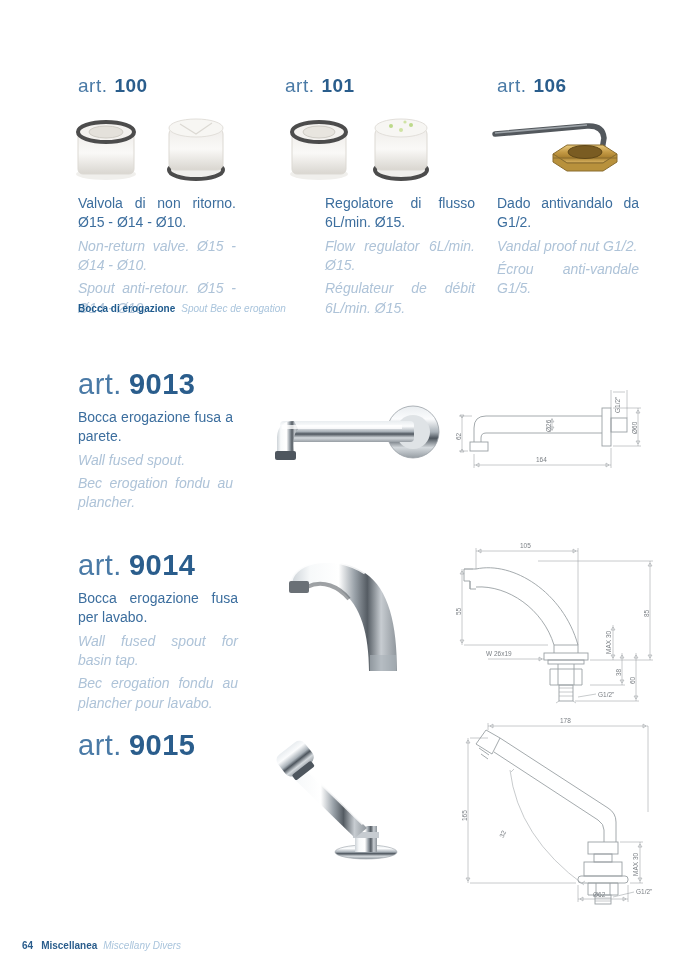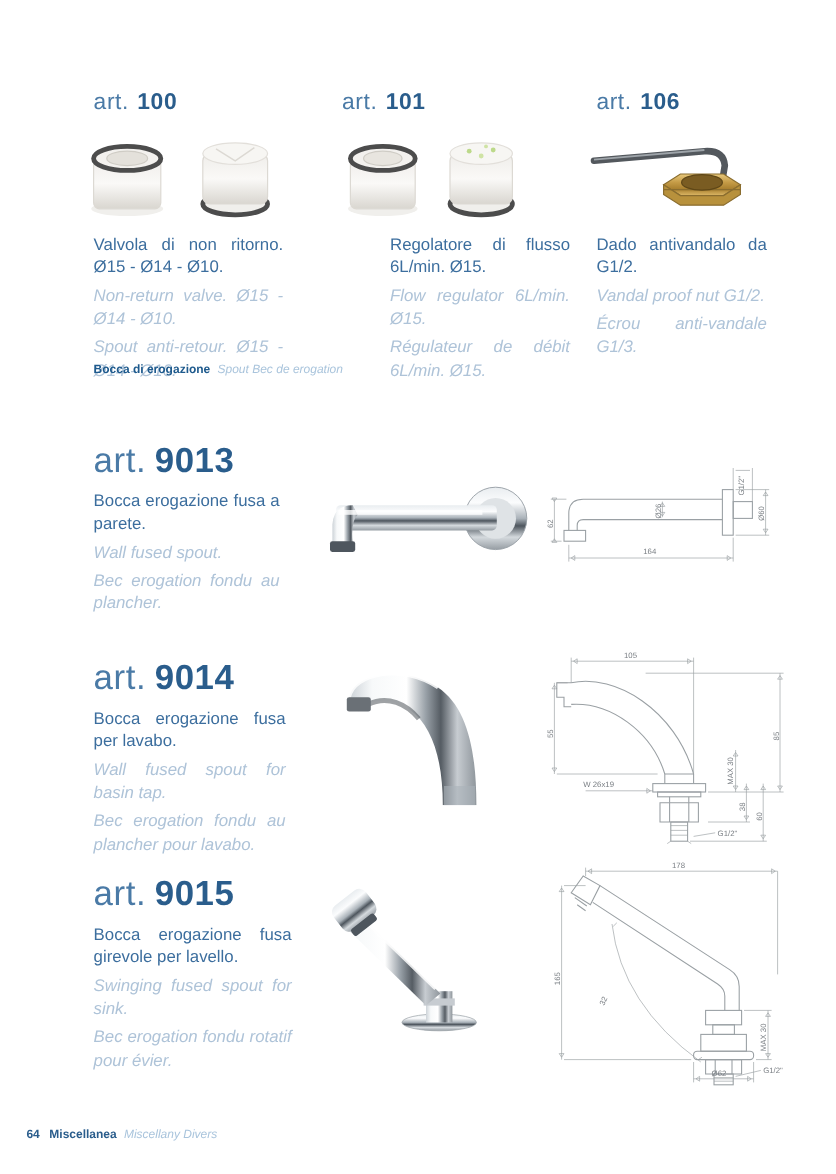--- a/index.html
+++ b/index.html
@@ -111,21 +111,21 @@
     <path d="M8,22 L100,14 Q116,13 117,26 L114,44" stroke="#53585d" stroke-width="5.5" fill="none" stroke-linecap="round"></path>
     <path d="M8,21 L100,13" stroke="#9ea4a9" stroke-width="1.6" fill="none"></path>
     <polygon points="66,42 80,33 116,33 130,42 116,51 80,51" fill="url(#brass)" stroke="#8a6d2f" stroke-width="1"></polygon>
     <polygon points="66,50 80,59 116,59 130,50 130,42 116,51 80,51 66,42" fill="#b8913c" stroke="#8a6d2f" stroke-width="1"></polygon>
     <line x1="66" y1="46" x2="130" y2="46" stroke="#8a6d2f" stroke-width="1"></line>
     <ellipse cx="98" cy="40" rx="17" ry="6.5" fill="#7a5c22" stroke="#5f4717" stroke-width="1"></ellipse>
   </svg>
   <div class="desc" style="left:497px;top:194px;width:142px;">
     <p class="it">Dado antivandalo da G1/2.</p>
     <p class="muted">Vandal proof nut G1/2.</p>
-    <p class="muted">Écrou anti-vandale G1/3.</p>
+    <p class="muted">Écrou anti-vandale G1/5.</p>
   </div>
 
   <div class="section-heading" style="left:78px;top:303px;">
     <span class="bold">Bocca di erogazione</span><span class="light">Spout Bec de erogation</span>
   </div>
 
   <div class="art-heading big" style="left:78px;top:368px;">
     <span>art.</span><span class="num">9013</span>
   </div>
   <div class="desc" style="left:78px;top:408px;width:155px;">
@@ -197,25 +197,20 @@
     <text class="dim" transform="rotate(-90 171 133)" x="165" y="135">38</text>
     <path class="dln" d="M188,116 V164 M188,118 l2,3 l-4,0 z M188,162 l2,-3 l-4,0 z M127,164 H191"></path>
     <text class="dim" transform="rotate(-90 185 141)" x="179" y="143">60</text>
     <path class="dln" d="M111,164 l-3,2 M125,164 l3,2 M130,160 L148,157"></path>
     <text class="dim" x="150" y="160">G1/2"</text>
   </svg>
 
   <div class="art-heading big" style="left:78px;top:729px;">
     <span>art.</span><span class="num">9015</span>
   </div>
-  <div class="desc" style="left:78px;top:769px;width:165px;">
-    <p class="it">Bocca erogazione fusa girevole per lavello.</p>
-    <p class="muted">Swinging fused spout for sink.</p>
-    <p class="muted">Bec erogation fondu rotatif pour évier.</p>
-  </div>
   <svg class="abs" style="left:253px;top:726px;" width="185" height="138" viewBox="0 0 185 138">
     <ellipse cx="113" cy="126" rx="31" ry="7" fill="url(#chromeH)" stroke="#9aa1a7" stroke-width=".6"></ellipse>
     <rect x="102" y="100" width="22" height="26" fill="url(#chromeV)"></rect>
     <rect x="100" y="106" width="26" height="6" fill="#c7ccd1"></rect>
     <path d="M40,30 L114,102 L102,112 L30,42 Z" fill="url(#chromeV)"></path>
     <path d="M42,32 L110,98" stroke="#ffffff" stroke-width="3" opacity=".85"></path>
     <g transform="rotate(-38 42 34)">
       <rect x="26" y="20" width="34" height="26" rx="7" fill="url(#chromeH)"></rect>
       <rect x="30" y="44" width="24" height="7" rx="2" fill="#4e565e"></rect>
     </g>

